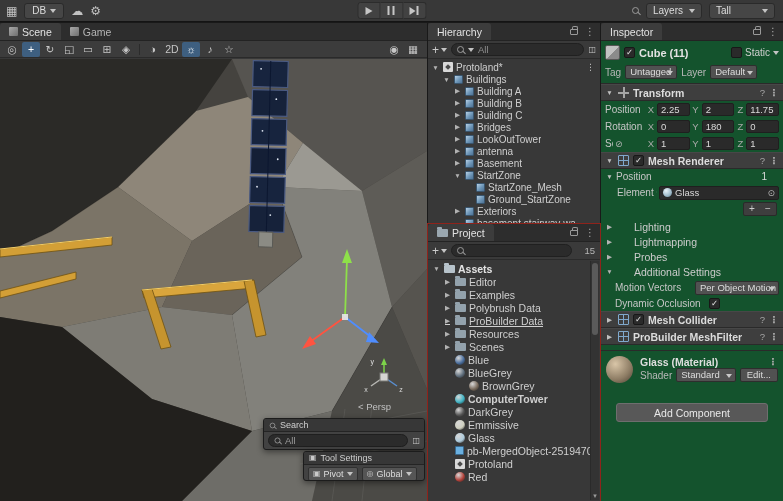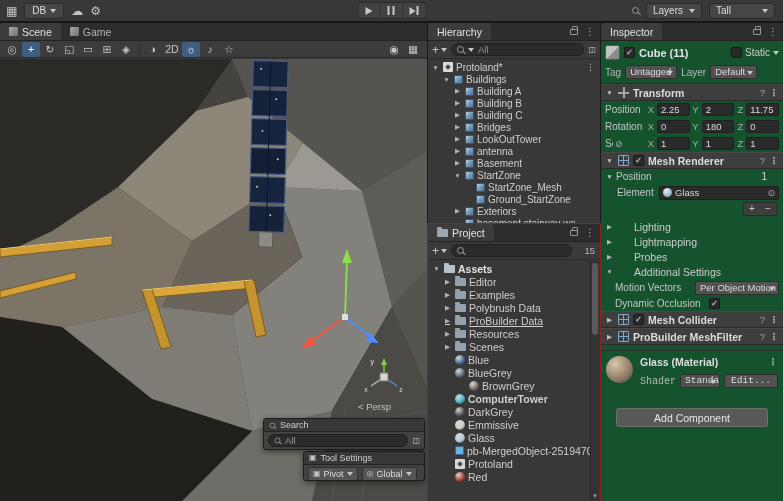--- a/index.html
+++ b/index.html
@@ -144,21 +144,21 @@
   .objfld{display:flex;align-items:center;gap:3px;background:#2a2a2a;border:1px solid #1f1f1f;border-radius:2px;
           height:14px;padding:0 3px;flex:1;min-width:0;color:#dadada;font-size:9.5px;overflow:hidden;}
   .ballmini{width:9px;height:9px;border-radius:50%;flex:none;
             background:radial-gradient(circle at 35% 30%,#e8f2f8,#9cb8c8 60%,#5d7886);}
   .pickico{margin-left:auto;color:#b5b5b5;font-size:9px;flex:none;}
   .matblock{border-top:1px solid #2a2a2a;margin-top:5px;padding:5px 5px 6px 5px;display:flex;gap:7px;}
   .matball{width:27px;height:27px;border-radius:50%;flex:none;
            background:radial-gradient(circle at 35% 30%,#d9c6a8,#8d7c64 60%,#463d30);}
   .matcol{flex:1;min-width:0;}
   .matname{display:flex;align-items:center;font-weight:bold;font-size:10.5px;color:#dedede;}
-  .shrow{display:flex;align-items:center;gap:4px;margin-top:6px;font-size:10px;color:#b8b8b8;font-family:Liberation Mono, monospace;}
+  .shrow{display:flex;align-items:center;gap:4px;font-size:10px;color:#b8b8b8;}
   .editbtn{background:#515151;border:1px solid #2e2e2e;border-radius:2px;height:14px;line-height:12px;
            padding:0 6px;color:#ddd;font-size:9.5px;}
   .addcomp{width:152px;height:19px;margin:14px auto 0 auto;background:#585858;border:1px solid #6e6e6e;
            border-radius:3px;color:#e8e8e8;font-size:10.5px;display:flex;align-items:center;justify-content:center;}
   .statusicons{position:absolute;right:7px;bottom:4px;display:flex;gap:10px;color:#9a9a9a;font-size:10px;}
 </style>
 </head>
 <body>
 
 <div class="app">

